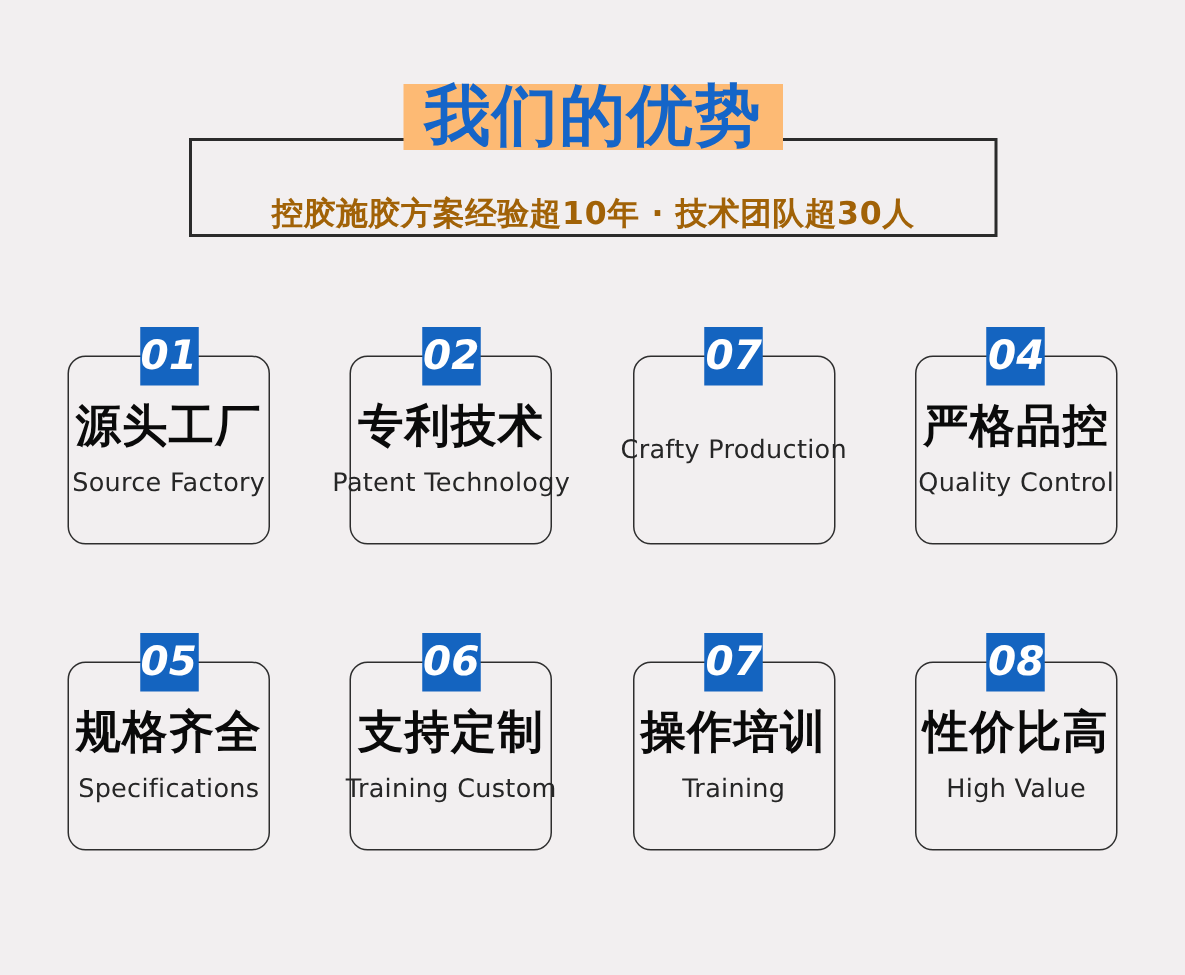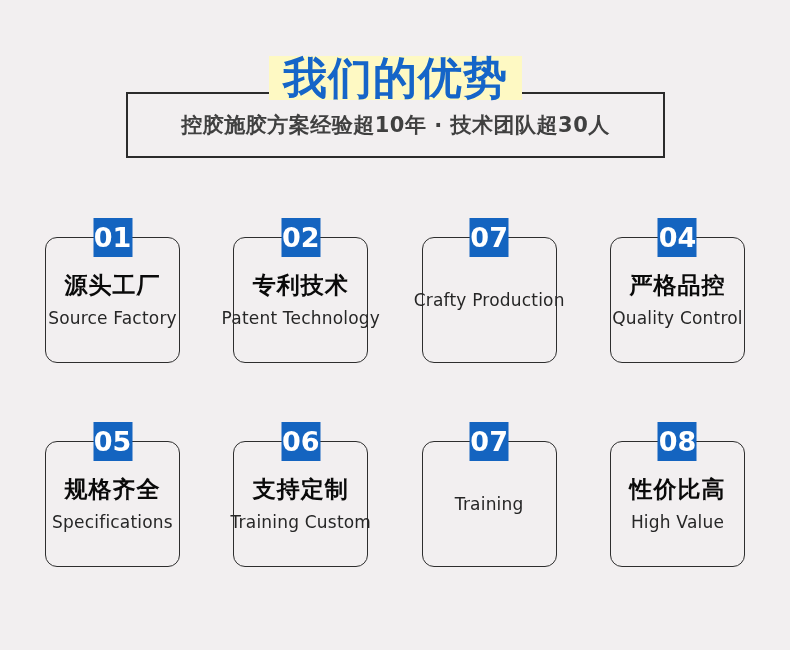--- a/index.html
+++ b/index.html
@@ -30,39 +30,39 @@
     left: 0;
     right: 0;
     top: -47px;
     height: 62px;
     display: flex;
     align-items: center;
     justify-content: center;
     pointer-events: none;
   }
   .header-title span {
-    background: #fef9c3;
+    background: #fdba74;
     padding: 0 14px;
     color: #1565c8;
     font-size: 44px;
     font-weight: bold;
     line-height: 1;
     letter-spacing: 1px;
     font-family: "DejaVu Sans", "Liberation Sans", sans-serif;
   }
   .header-sub {
     position: absolute;
     left: 0;
     right: 0;
     top: 0;
     bottom: 0;
     display: flex;
-    align-items: center;
-    justify-content: center;
-    color: #404040;
+    align-items: flex-end;
+    justify-content: center;
+    color: #a16207;
     font-size: 21px;
     font-weight: bold;
     letter-spacing: 0.5px;
     font-family: "DejaVu Sans", "Liberation Sans", sans-serif;
   }
 
   
   .grid {
     position: absolute;
     left: 45px;
@@ -92,21 +92,21 @@
     border: 1.5px solid #2e2e2e;
     border-radius: 12px;
     background: #f2eff0;
     display: flex;
     flex-direction: column;
     align-items: center;
     justify-content: center;
   }
   .card-title {
     color: #0a0a0a;
-    font-size: 23px;
+    font-size: 30px;
     font-weight: bold;
     line-height: 1;
     letter-spacing: 1px;
     margin-bottom: 14px;
     font-family: "DejaVu Serif", "Liberation Serif", serif;
     white-space: nowrap;
   }
   .card-sub {
     color: #262626;
     font-size: 17px;
@@ -126,20 +126,21 @@
     color: #ffffff;
     display: flex;
     align-items: center;
     justify-content: center;
     font-size: 27px;
     font-weight: bold;
     line-height: 1;
     letter-spacing: 0px;
     font-family: "DejaVu Sans", "Liberation Sans", sans-serif;
     z-index: 3;
+    font-style: italic;
   }
 </style>
 </head>
 <body>
 
 <div class="header">
   <div class="header-sub">
     <span>控胶施胶方案经验超10年 · 技术团队超30人</span>
   </div>
   <div class="header-title">
@@ -188,20 +189,21 @@
     </div>
     <div class="card-wrap">
       <div class="card">
         <div class="card-title">支持定制</div>
         <div class="card-sub">Training Custom</div>
       </div>
       <div class="badge">06</div>
     </div>
     <div class="card-wrap">
       <div class="card">
+        <div class="card-title">操作培训</div>
         <div class="card-sub">Training</div>
       </div>
       <div class="badge">07</div>
     </div>
     <div class="card-wrap">
       <div class="card">
         <div class="card-title">性价比高</div>
         <div class="card-sub">High Value</div>
       </div>
       <div class="badge">08</div>

